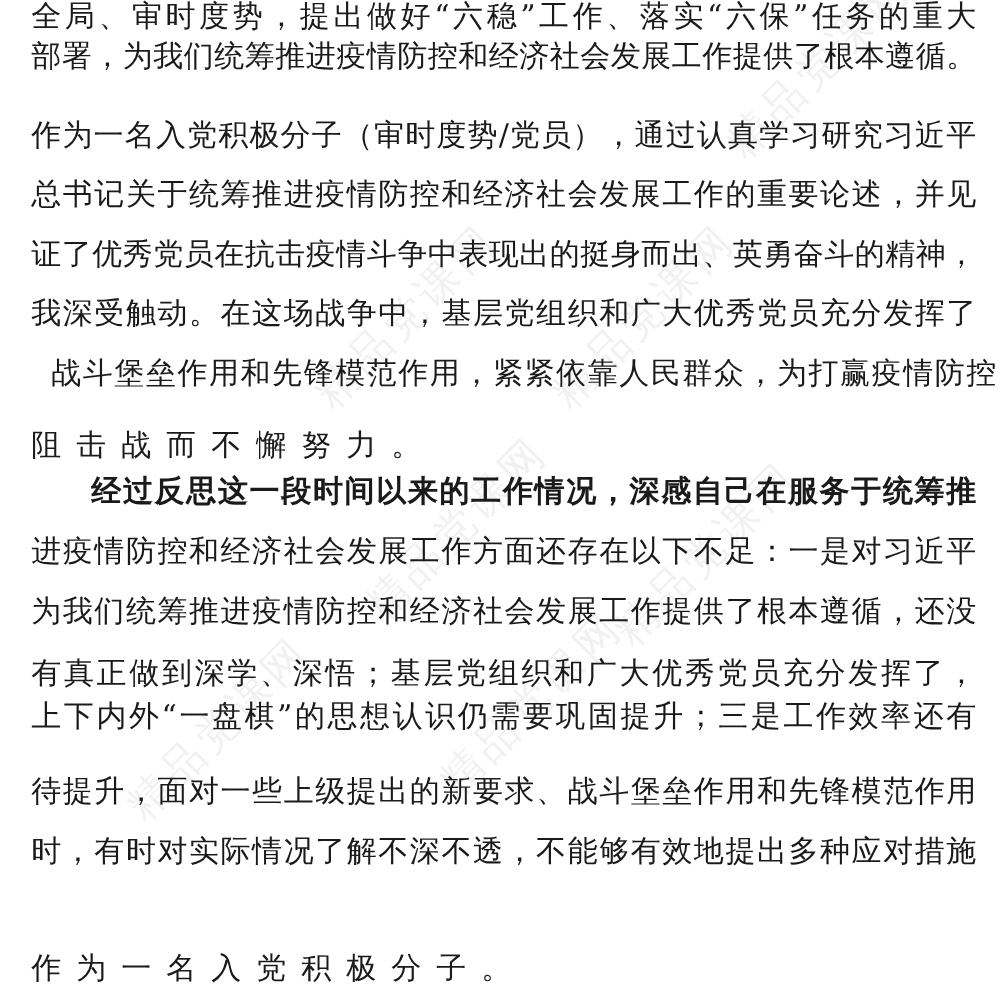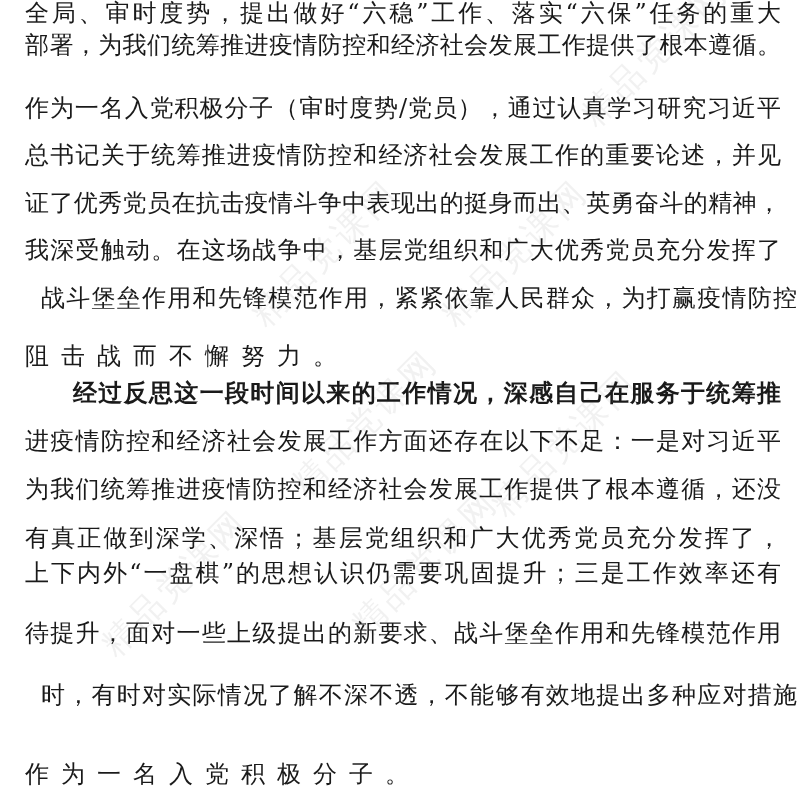--- a/index.html
+++ b/index.html
@@ -78,17 +78,17 @@
     <div class="line last" style="top:330px;margin-top:11px;">阻击战而不懈努力。</div>
   </div>
 
   <div>
     <div class="line indent" style="top:378px;">经过反思这一段时间以来的工作情况，深感自己在服务于统筹推</div>
     <div class="line" style="top:426px;">进疫情防控和经济社会发展工作方面还存在以下不足：一是对习近平</div>
     <div class="line" style="top:474px;">为我们统筹推进疫情防控和经济社会发展工作提供了根本遵循，还没</div>
     <div class="line" style="top:523px;">有真正做到深学、深悟；基层党组织和广大优秀党员充分发挥了，</div>
     <div class="line" style="top:558px;">上下内外“一盘棋”的思想认识仍需要巩固提升；三是工作效率还有</div>
     <div class="line" style="top:618px;">待提升，面对一些上级提出的新要求、战斗堡垒作用和先锋模范作用</div>
-    <div class="line" style="top:680px;margin-left:16px;">时，有时对实际情况了解不深不透，不能够有效地提出多种应对措施</div>
+    <div class="line" style="top:666px;">时，有时对实际情况了解不深不透，不能够有效地提出多种应对措施</div>
     <div class="line last" style="top:759px;">作为一名入党积极分子。</div>
   </div>
 
 </div>
 
 </body></html>

